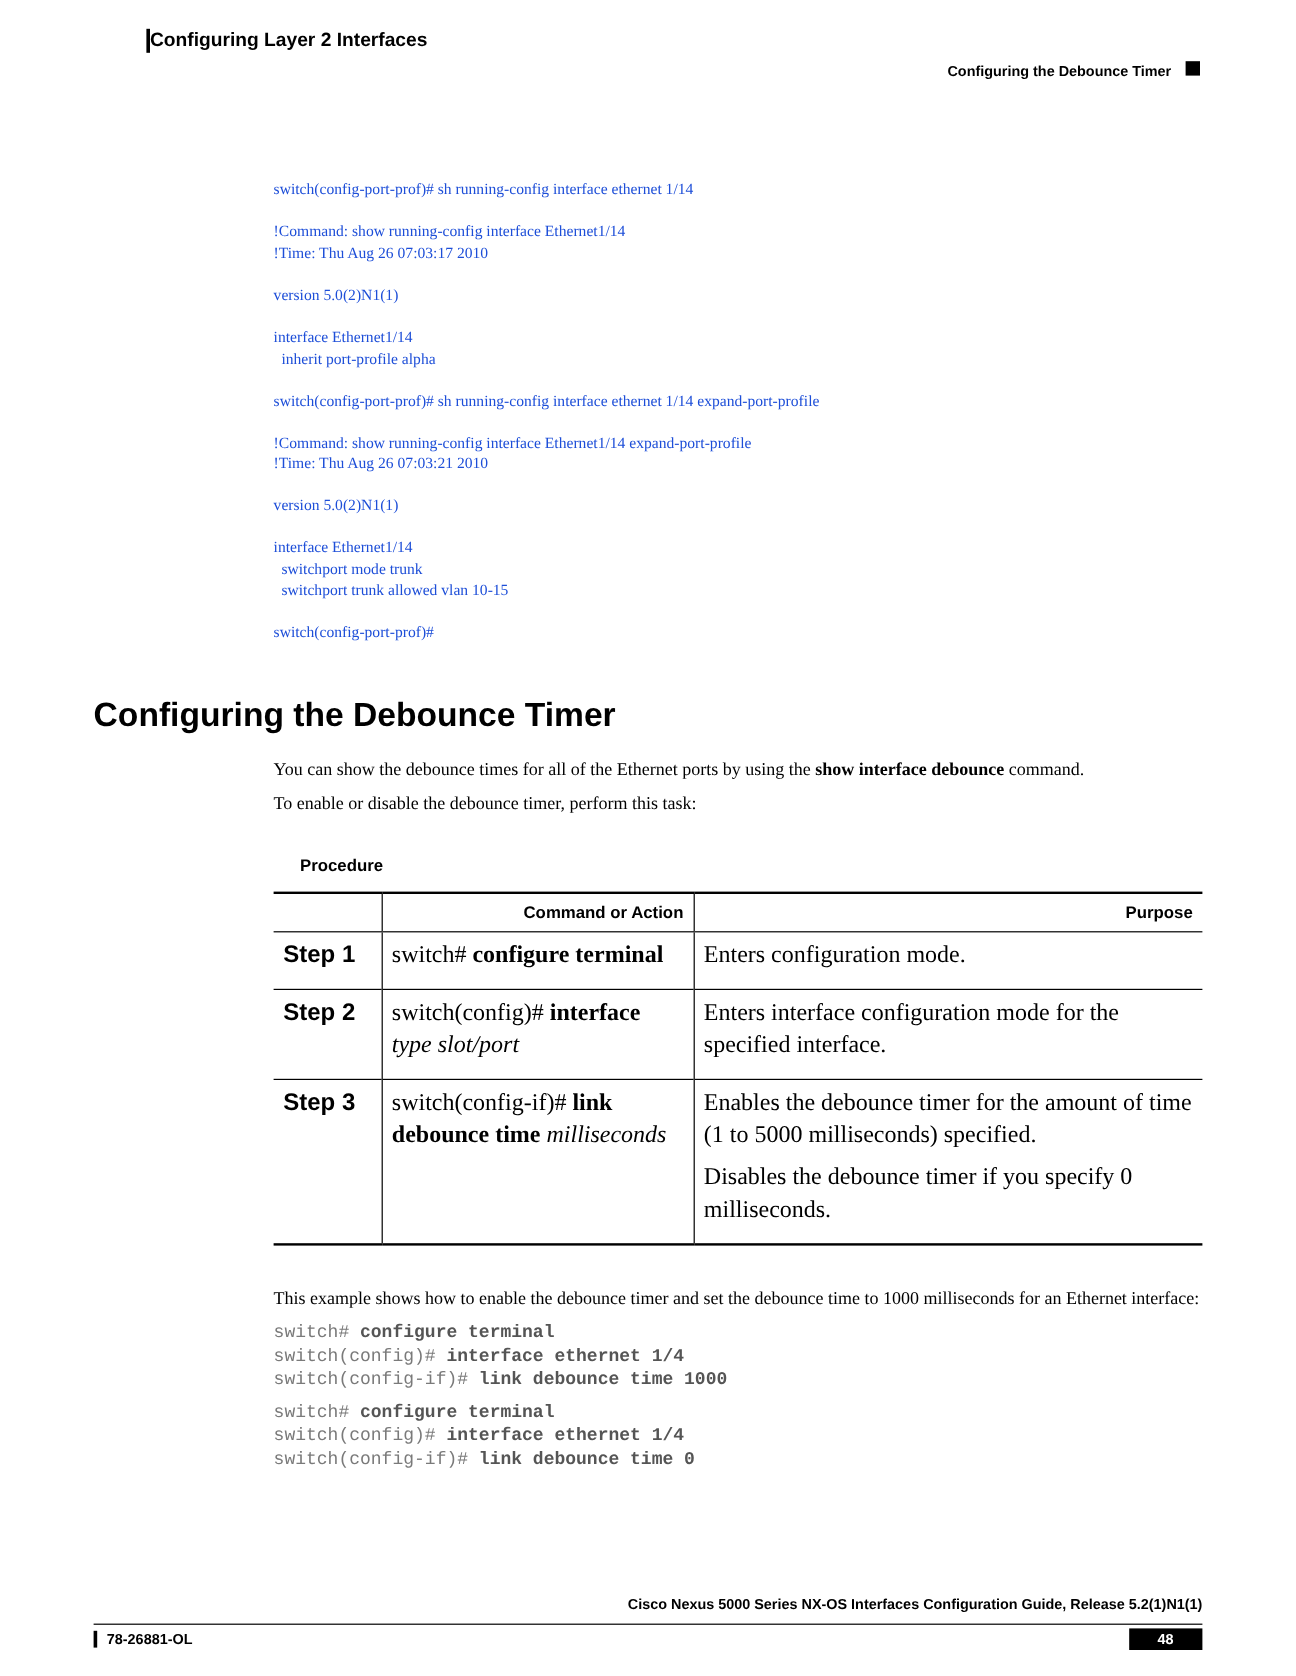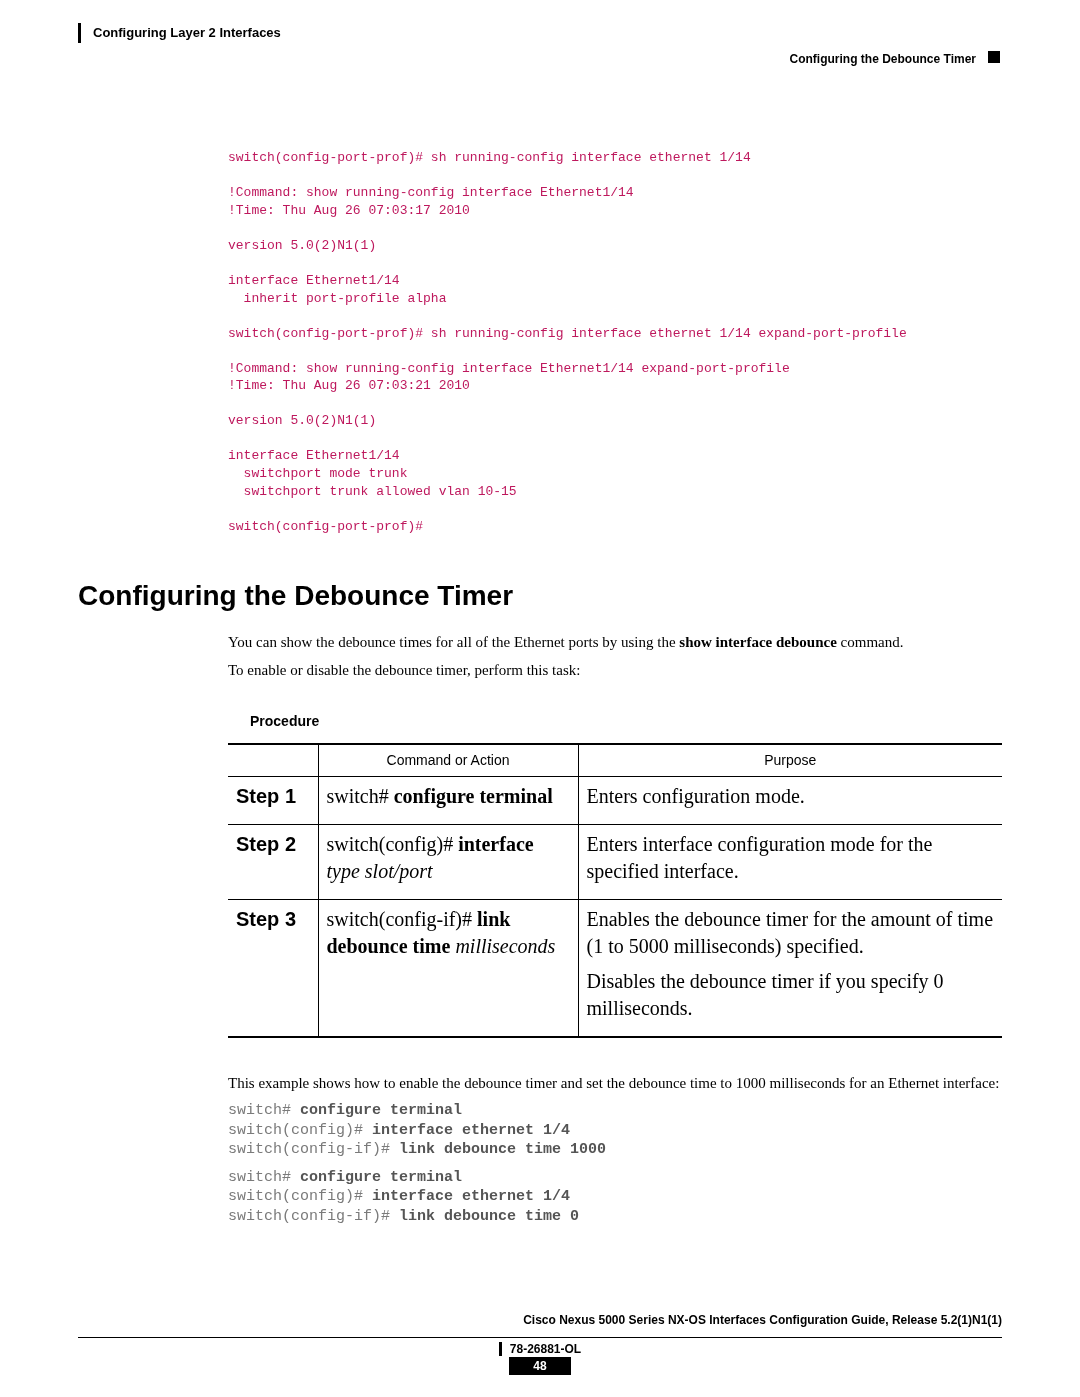--- a/index.html
+++ b/index.html
@@ -17,25 +17,26 @@
     .header {
       display: flex;
       justify-content: space-between;
       align-items: flex-start;
       padding-top: 23px;
       position: relative;
     }
     .header-left {
       font-family: Arial, Helvetica, sans-serif;
       font-weight: bold;
-      font-size: 13px;
+      font-size: 16px;
       color: #000;
       display: flex;
       align-items: center;
-      gap: 12px;
+      gap: 0;
+      margin-left: 44px;
     }
     .header-right {
       font-family: Arial, Helvetica, sans-serif;
       font-weight: bold;
       font-size: 12px;
       color: #000;
       margin-top: 26px;
       display: flex;
       align-items: center;
       gap: 10px;
@@ -45,23 +46,23 @@
       height: 12px;
       background: #000;
       display: inline-block;
     }
     .square-marker-wrap {
       display: inline-block;
       padding: 2px;
     }
     .vbar-left { border-left: 3px solid #000; height: 20px; }
     .code-block {
-      font-family: Liberation Mono, monospace;
+      font-family: Liberation Serif, serif;
       font-size: 13px;
-      color: #be185d;
+      color: #1d4ed8;
       white-space: pre;
       margin-top: 80px;
       margin-left: 150px;
       line-height: 1.35;
     }
     h1.section-title {
       font-family: Arial, Helvetica, sans-serif;
       font-weight: bold;
       font-size: 28px;
       margin-top: 42px;
@@ -85,24 +86,24 @@
       padding-left: 22px;
     }
     table.proc {
       border-collapse: collapse;
       width: 100%;
       margin-top: 6px;
     }
     table.proc th {
       border-top: 2px solid #000;
       border-bottom: 1px solid #000;
-      text-align: center;
+      text-align: right;
       padding: 6px 8px 6px 8px;
       font-family: Arial, Helvetica, sans-serif;
-      font-weight: normal;
+      font-weight: bold;
       font-size: 14px;
     }
     table.proc td {
       border-top: 1px solid #000;
       padding: 6px 8px;
       vertical-align: top;
       font-size: 20px;
       margin-top: 43px;
     }
     table.proc tr:last-child td { border-bottom: 2px solid #000; }
@@ -136,21 +137,20 @@
       font-size: 12px;
       text-align: right;
       border-bottom: 1px solid #000;
       padding-bottom: 8px;
     }
     .footer-bottom {
       display: flex;
       justify-content: space-between;
       align-items: center;
       margin-top: 3px;
-      flex-direction: column;
     }
     .footer-ol {
       font-family: Arial, Helvetica, sans-serif;
       font-weight: bold;
       font-size: 12px;
       display: flex;
       align-items: center;
       gap: 8px;
     }
     .footer-pagenum {

